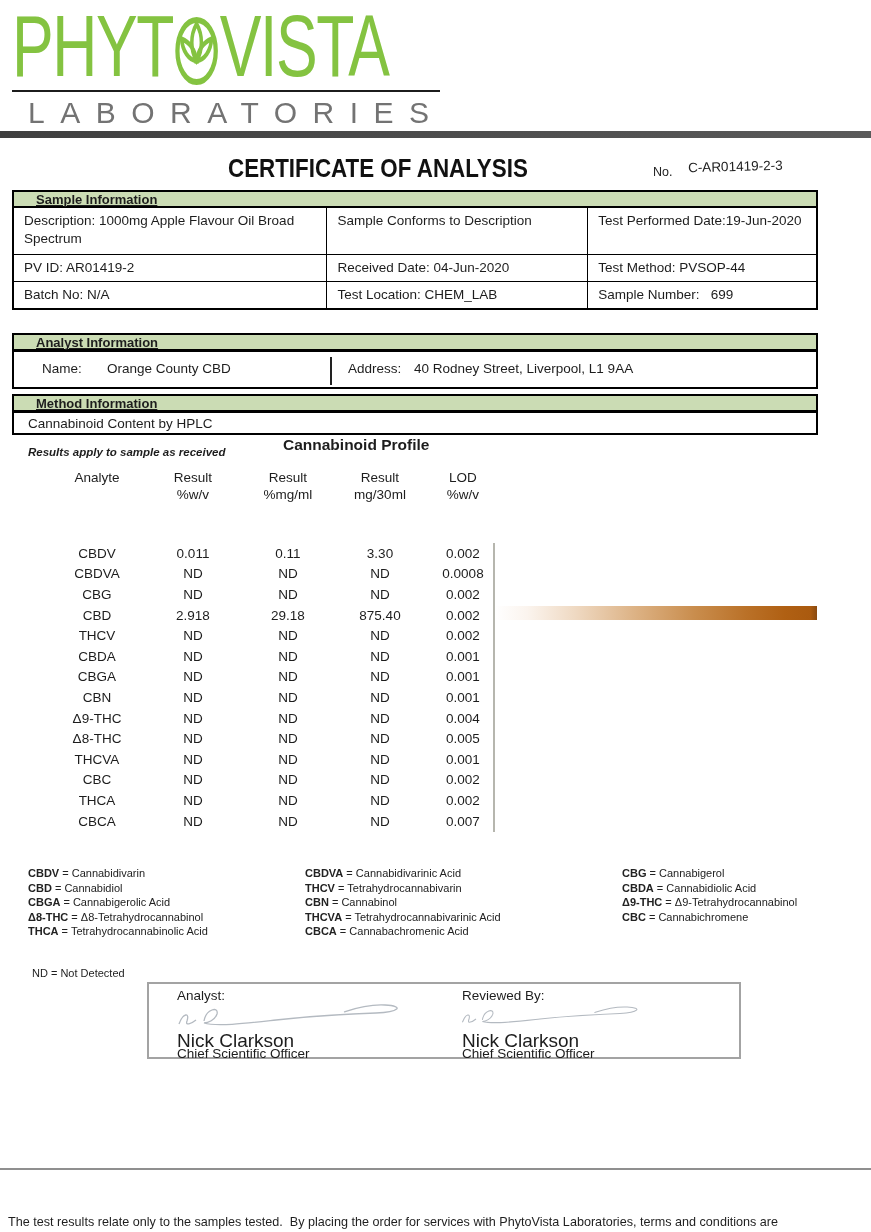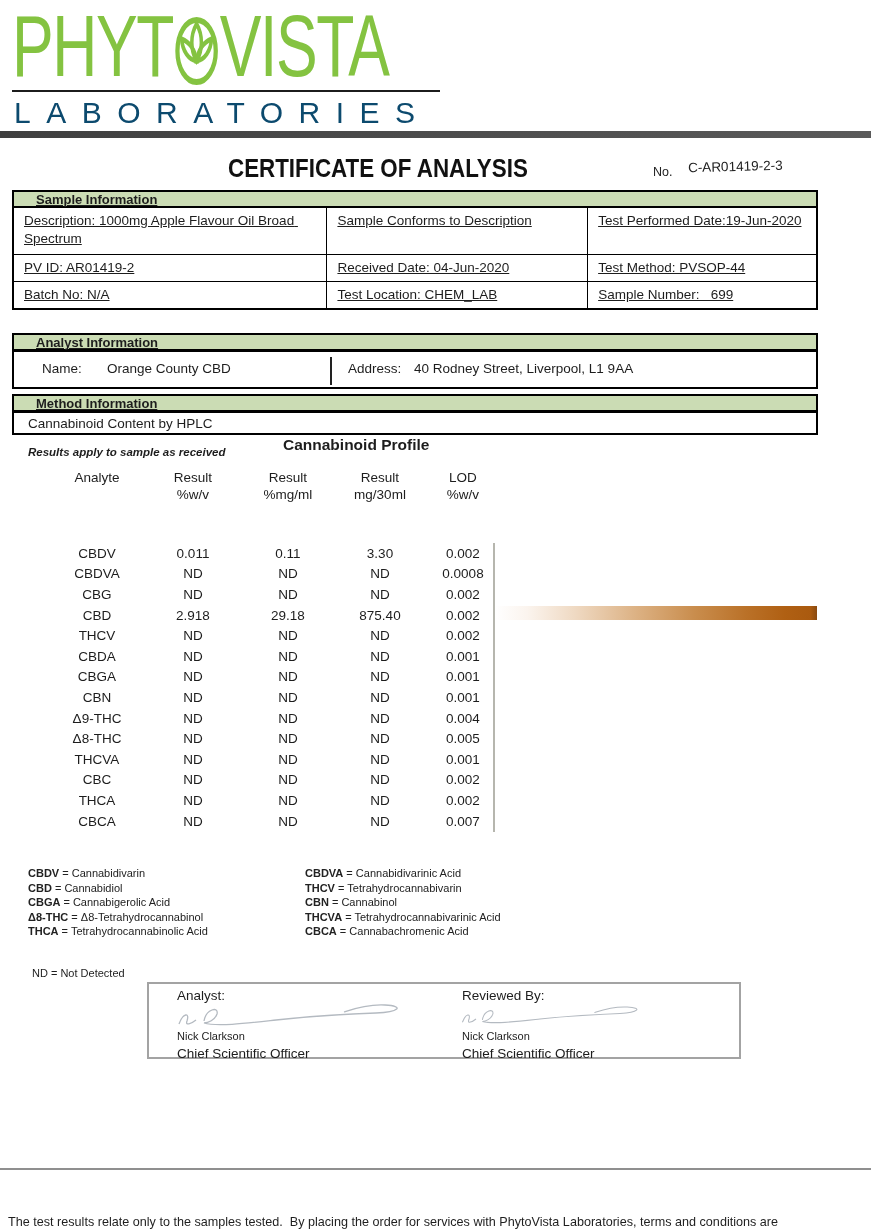--- a/index.html
+++ b/index.html
@@ -17,39 +17,39 @@
   
   .logo{position:absolute;left:12px;top:6px;width:430px;}
   .logo-row{
     display:flex;align-items:center;font-size:88px;line-height:80px;color:var(--brand-green);
     font-weight:400;transform:scaleX(0.71);transform-origin:left center;white-space:nowrap;
     letter-spacing:-2px;
   }
   .logo-row svg{margin:6px 2px 0 2px;flex:0 0 auto;}
   .logo-line{position:absolute;left:0;top:84px;width:428px;height:2px;background:#1c1c1c;}
   .logo-sub{
-    position:absolute;left:2px;top:90px;font-size:30px;color:#0c4a6e;
+    position:absolute;left:16px;top:90px;font-size:30px;color:#737373;
     letter-spacing:15.5px;white-space:nowrap;font-weight:400;
   }
   .contact{position:absolute;right:33px;top:27px;text-align:right;font-size:15px;line-height:19.5px;color:#111;}
   .top-bar{position:absolute;left:0;top:131px;width:871px;height:7px;background:linear-gradient(90deg,#3f3f3f,#5a5a5a);}
   
   .coa-title{
     position:absolute;left:228px;top:153px;font-size:26px;font-weight:bold;letter-spacing:0px;
     transform:scaleX(0.86);transform-origin:left center;white-space:nowrap;color:#111;
   }
   .coa-no-label{position:absolute;left:653px;top:165px;font-size:12.5px;color:#222;}
   .coa-no-value{position:absolute;left:688px;top:159px;font-size:13.5px;color:#222;transform:rotate(-1.5deg);}
   
   .section-bar{
     position:absolute;left:12px;width:806px;height:18px;background:var(--header-bg);
     border:2px solid #000;font-size:13px;font-weight:bold;padding-left:22px;line-height:15px;
   }
   .section-bar span{text-decoration:underline;}
-  .si-grid{position:absolute;left:12px;top:208px;width:806px;border:2px solid #000;border-top:none;text-decoration:underline;}
+  .si-grid{position:absolute;left:12px;top:208px;width:806px;border:2px solid #000;border-top:none;}
   .si-row{display:flex;}
   .si-row.r0 .si-cell{height:46px;}
   .si-row.r1 .si-cell,.si-row.r2 .si-cell{height:27px;border-top:1.5px solid #000;}
   .si-cell{
     font-size:13.5px;line-height:18px;padding:4px 6px 0 10px;white-space:pre-wrap;
     border-right:1.5px solid #000;overflow:hidden;
   }
   .si-cell:nth-child(1){width:315px;}
   .si-cell:nth-child(2){width:262px;}
   .si-cell:nth-child(3){width:229px;border-right:none;}
@@ -86,21 +86,21 @@
   
   .add-info{position:absolute;left:12px;top:948px;font-size:15px;font-weight:bold;}
   .nd-note{position:absolute;left:4px;top:967px;font-size:11px;margin-left:28px;}
   
   .sig-box{position:absolute;left:147px;top:982px;width:594px;height:77px;border:2px solid #a3a3a3;}
   .sig-col{position:absolute;top:0;height:100%;}
   .sig-col.s0{left:28px;width:240px;}
   .sig-col.s1{left:313px;width:190px;}
   .sig-label{position:absolute;top:4px;font-size:13.5px;}
   .sig-scrawl{position:absolute;top:14px;left:-6px;}
-  .sig-name{position:absolute;top:46px;font-size:11px;}
+  .sig-name{position:absolute;top:46px;font-size:19px;}
   .sig-role{position:absolute;top:62px;font-size:13.5px;white-space:nowrap;}
   
   .footer-rule{position:absolute;left:0;top:1168px;width:871px;height:2px;background:#8f8f8f;}
   .footer-text{
     position:absolute;left:8px;top:1178px;width:880px;font-size:13px;line-height:17.5px;color:#1f1f1f;
     transform:scaleX(0.97);transform-origin:left top;white-space:pre;
   }
 </style>
 </head>
 <body>
@@ -301,20 +301,26 @@
       <div class="lg-line"><b>Δ8-THC</b> = Δ8-Tetrahydrocannabinol</div>
       <div class="lg-line"><b>THCA</b> = Tetrahydrocannabinolic Acid</div>
     </div>
   <div class="legend-col c1">
       <div class="lg-line"><b>CBDVA</b> = Cannabidivarinic Acid</div>
       <div class="lg-line"><b>THCV</b> = Tetrahydrocannabivarin</div>
       <div class="lg-line"><b>CBN</b> = Cannabinol</div>
       <div class="lg-line"><b>THCVA</b> = Tetrahydrocannabivarinic Acid</div>
       <div class="lg-line"><b>CBCA</b> = Cannabachromenic Acid</div>
     </div>
+  <div class="legend-col c2">
+      <div class="lg-line"><b>CBG</b> = Cannabigerol</div>
+      <div class="lg-line"><b>CBDA</b> = Cannabidiolic Acid</div>
+      <div class="lg-line"><b>Δ9-THC</b> = Δ9-Tetrahydrocannabinol</div>
+      <div class="lg-line"><b>CBC</b> = Cannabichromene</div>
+    </div>
 
   <div class="nd-note">ND = Not Detected</div>
 
   <div class="sig-box">
     <div class="sig-col s0">
       <div class="sig-label">Analyst:</div>
       <svg class="sig-scrawl" width="250" height="34" viewBox="0 0 250 34" fill="none" stroke="#b4bac1" stroke-width="1.3">
         <path d="M8 26 C12 15 19 14 16 23 C14 28 20 26 25 22 M33 23 C35 11 48 8 46 16 C44 22 37 25 33 25 C46 29 78 25 105 22 C142 18 178 16 205 15 C228 14 234 8 214 7 C196 6 182 11 173 14"></path>
       </svg>
       <div class="sig-name">Nick Clarkson</div>

